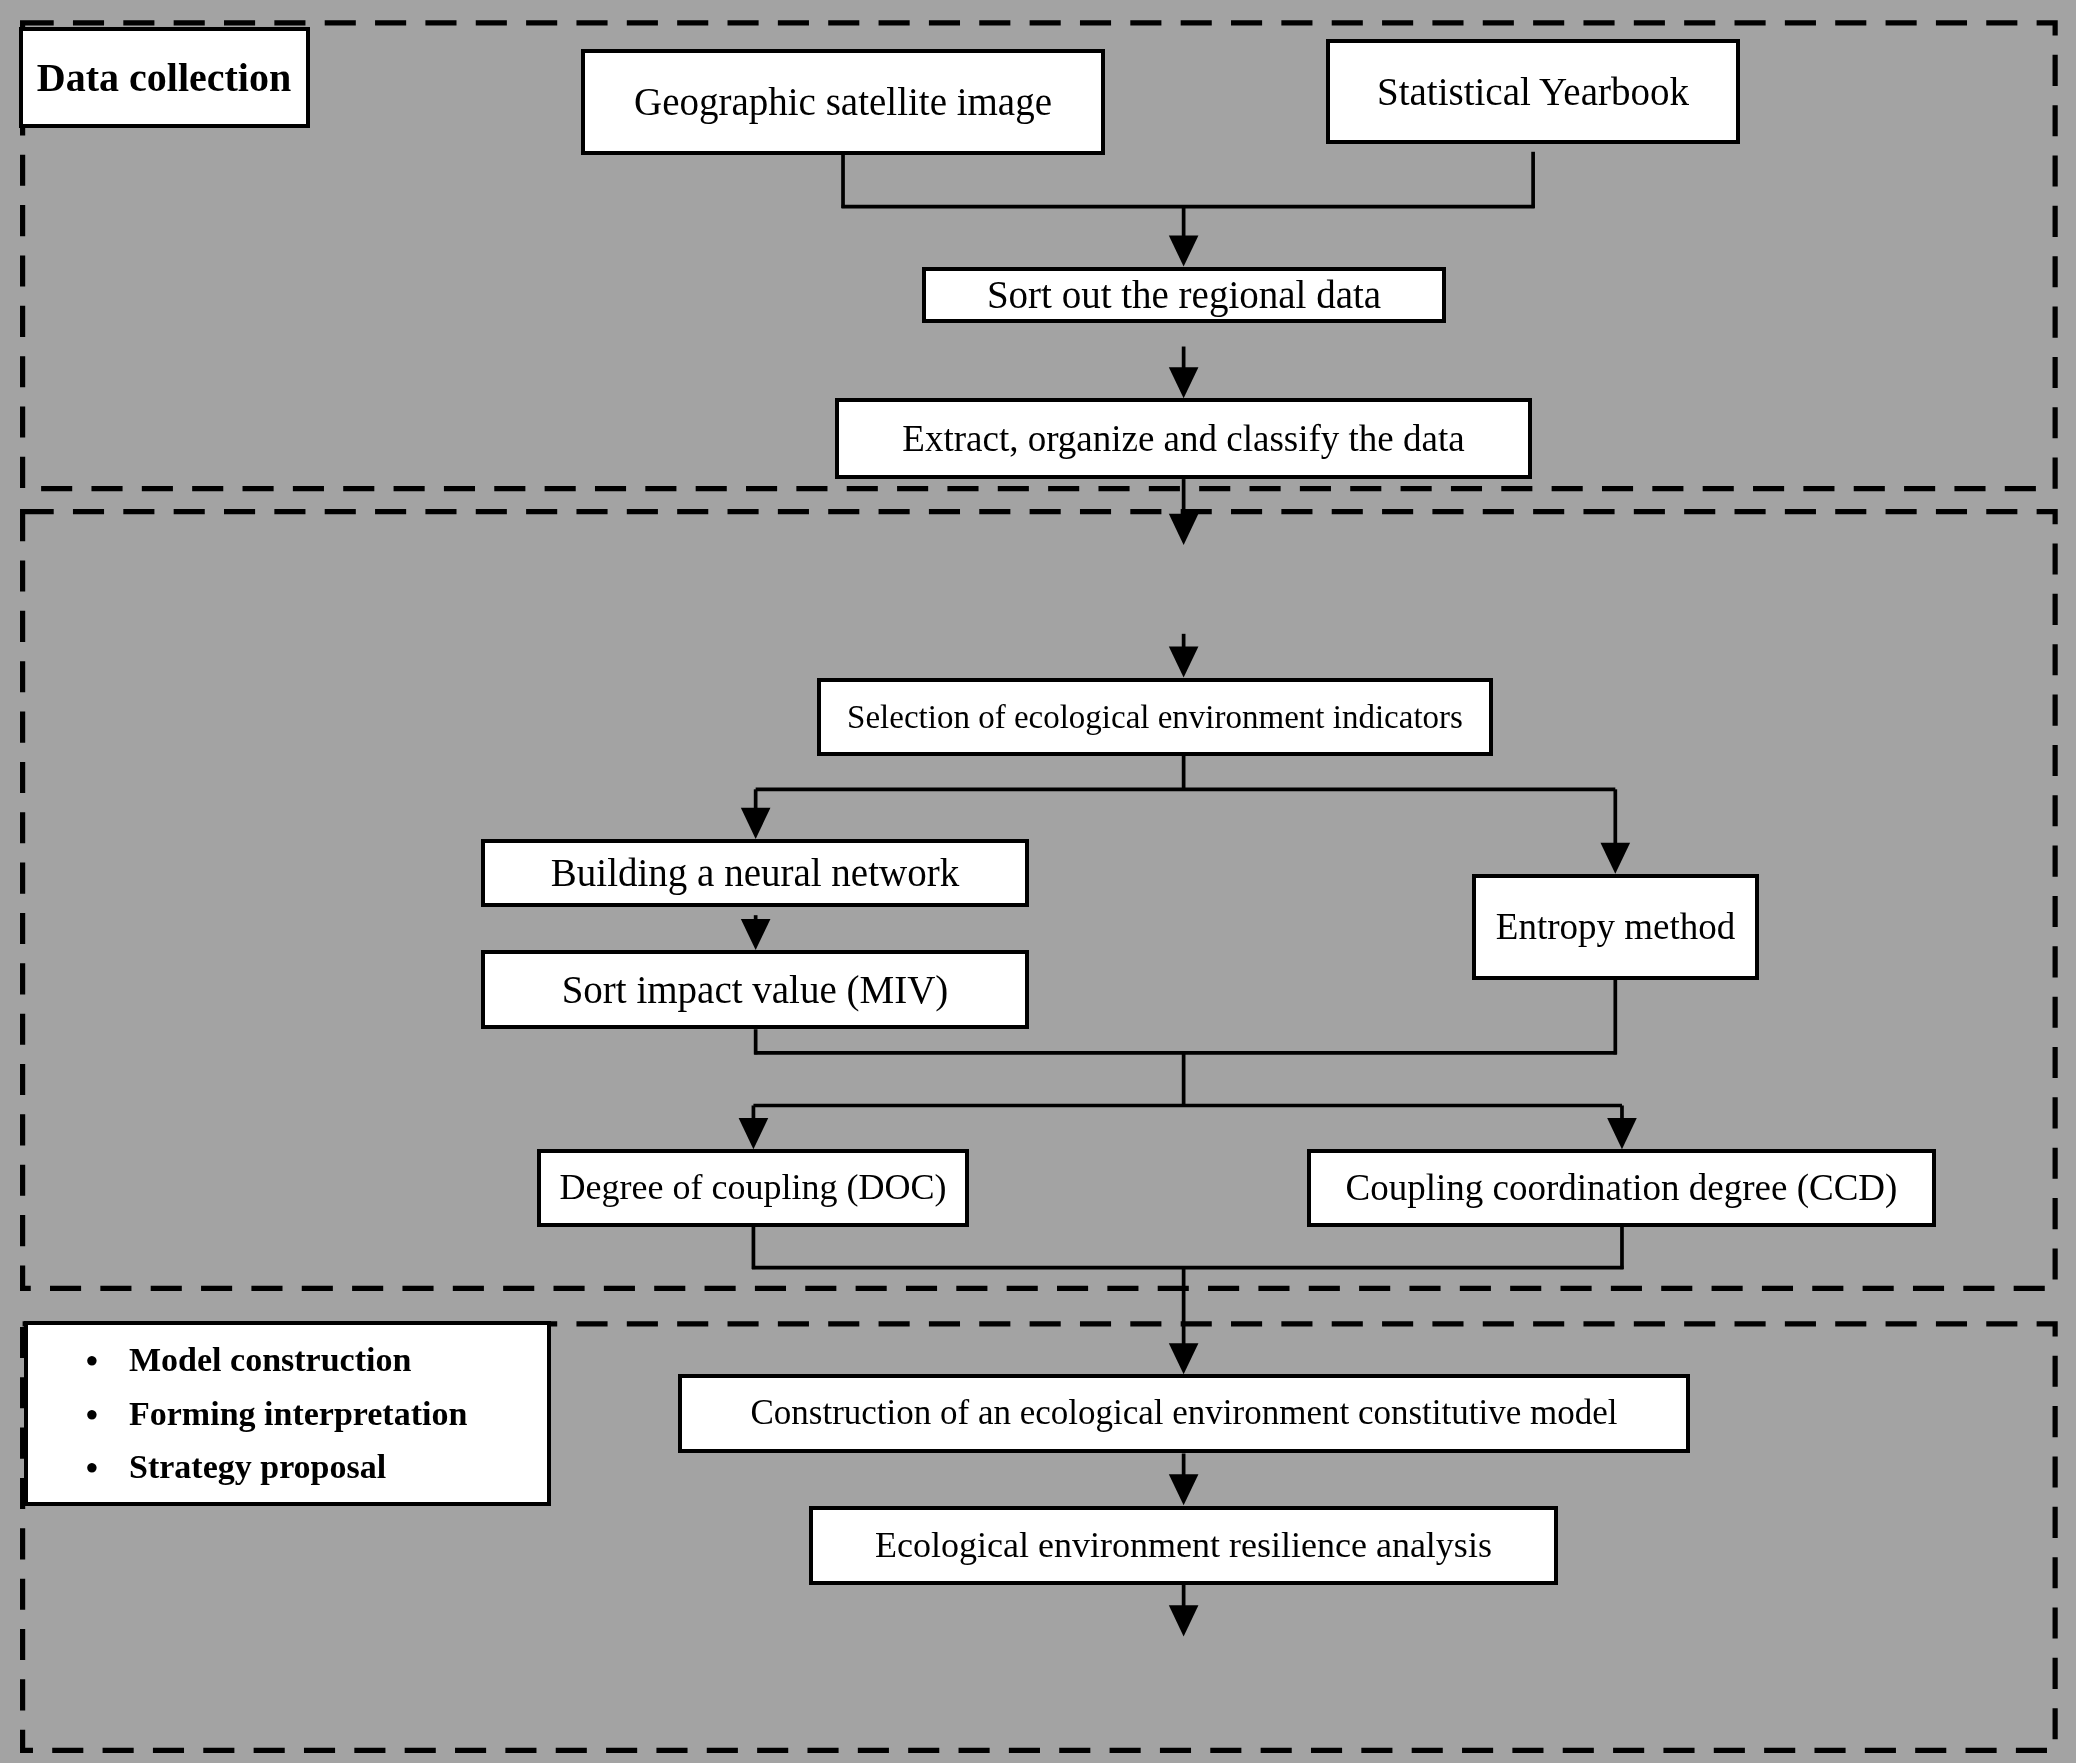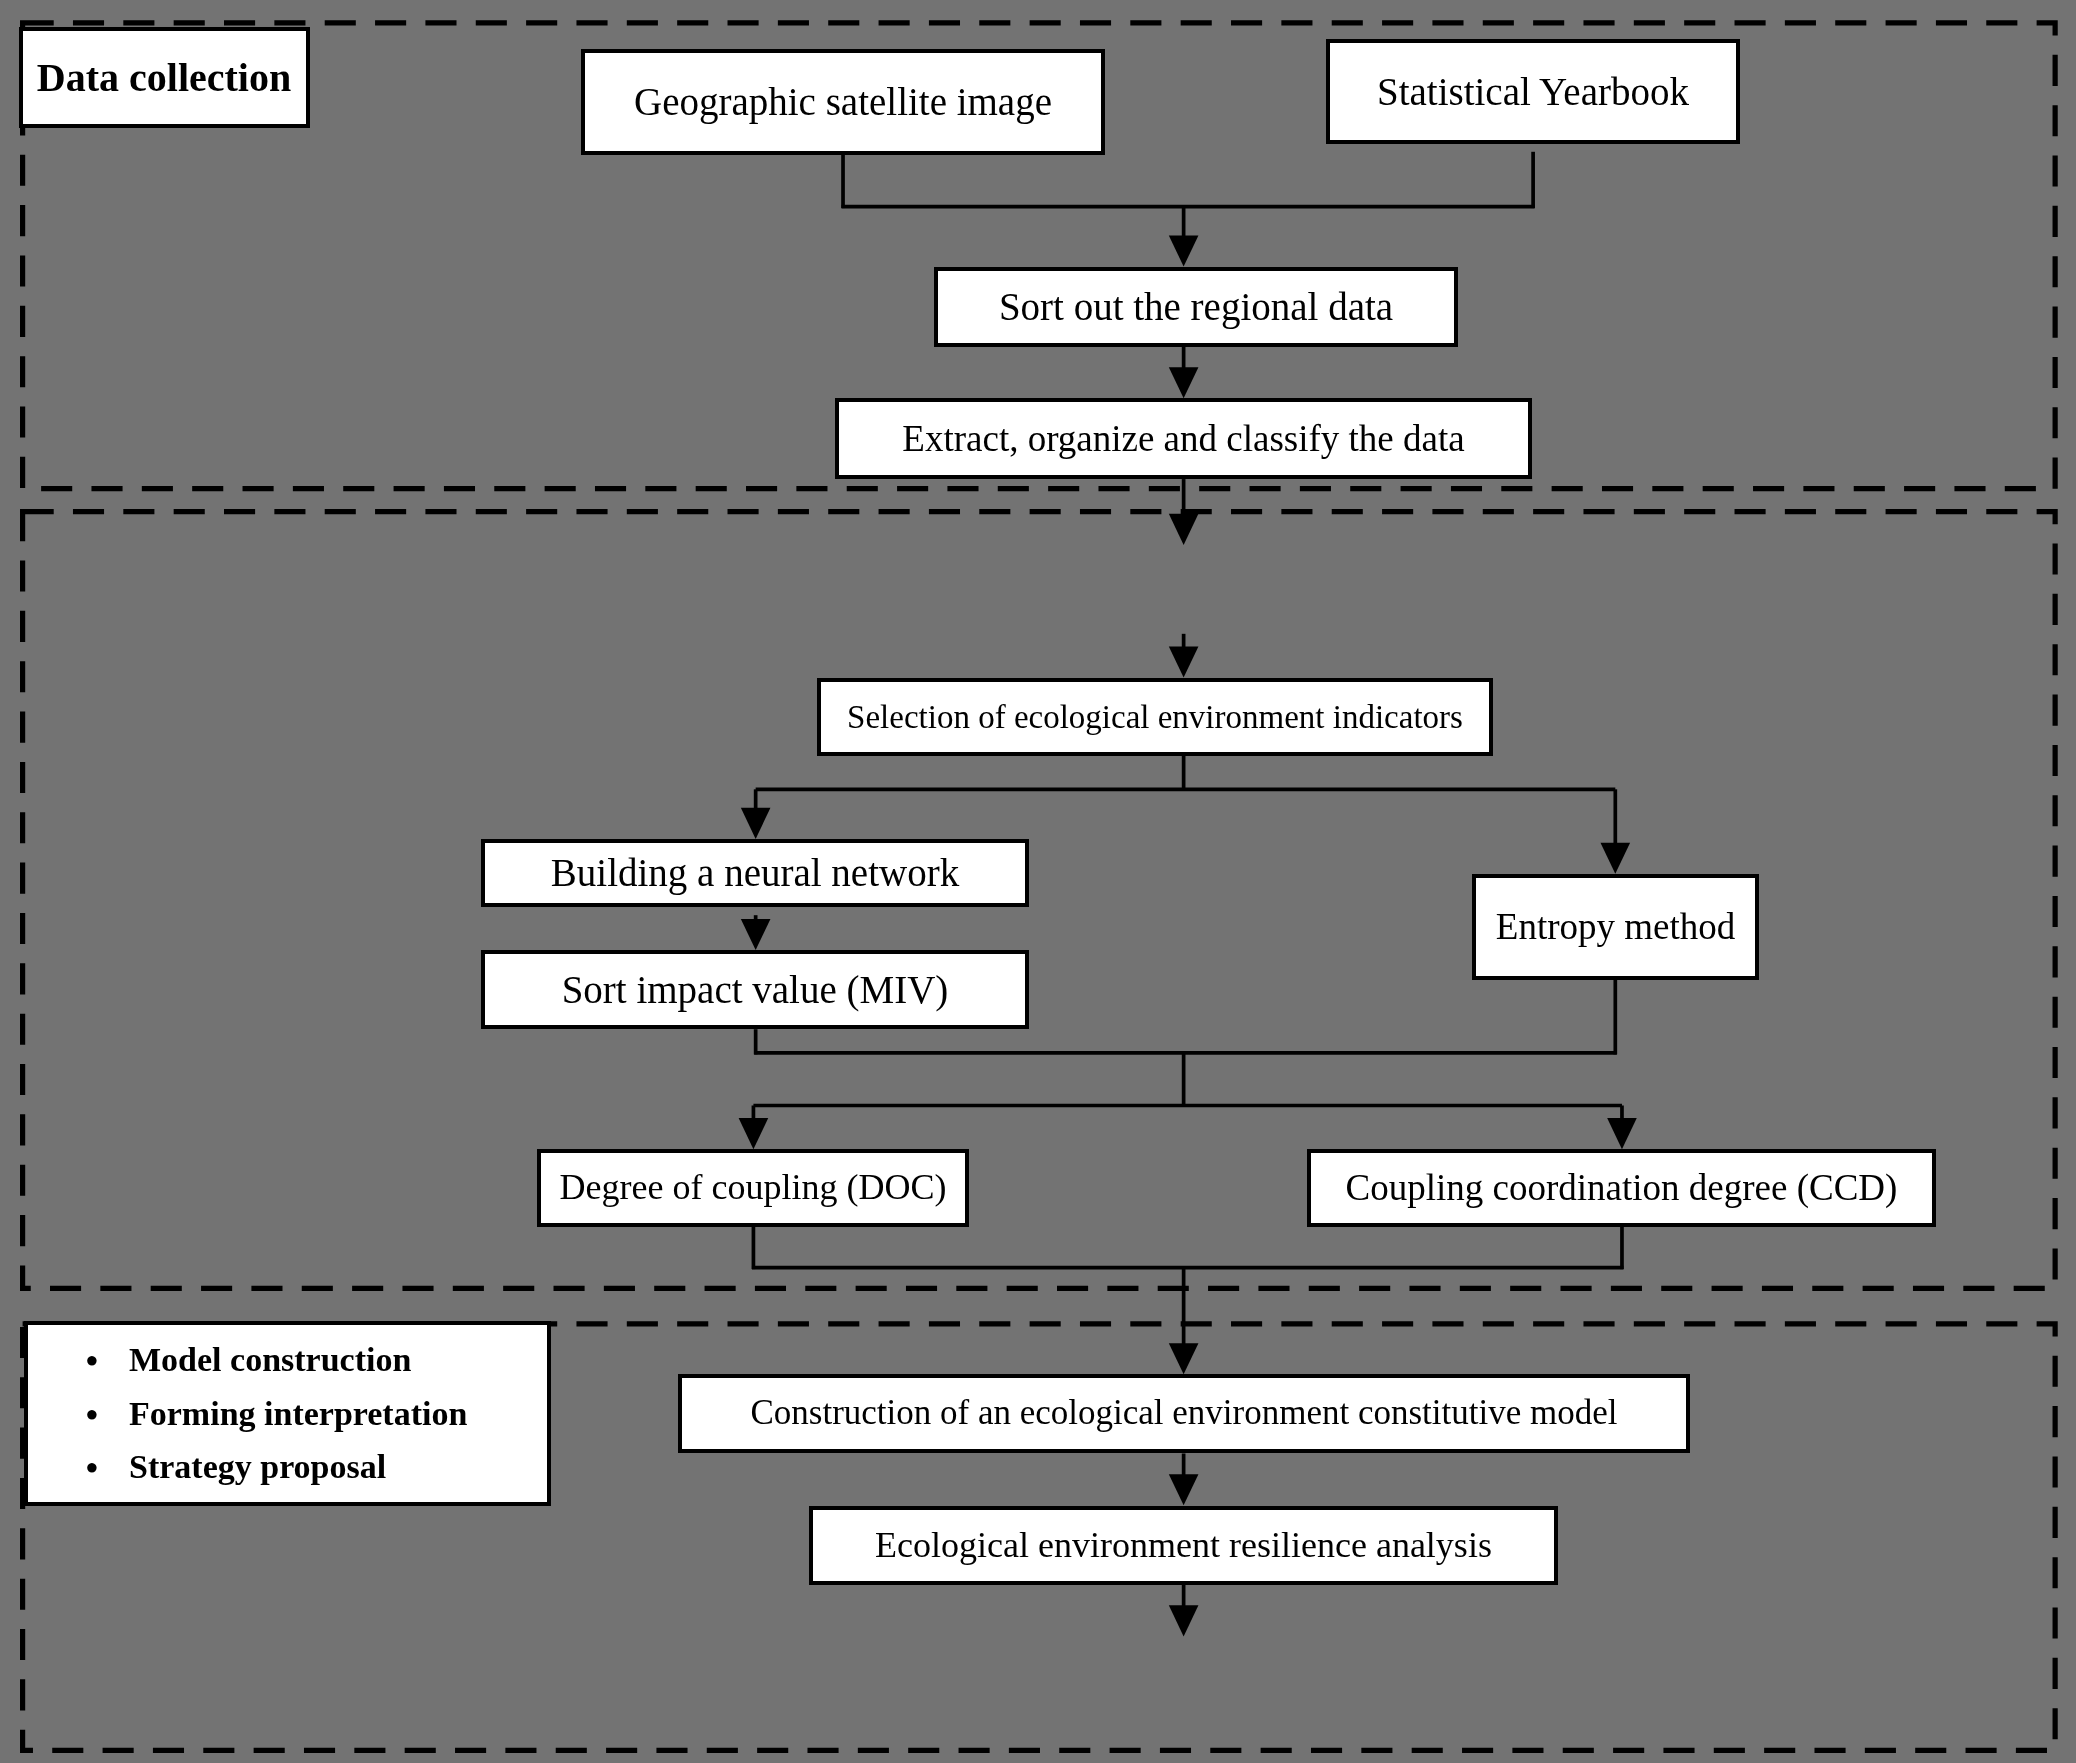--- a/index.html
+++ b/index.html
@@ -1,16 +1,16 @@
 <!DOCTYPE html>
 <html style="font-size:12px"><head>
 <meta charset="utf-8">
 <style>
   html,body{margin:0;padding:0;background:#ffffff;}
-  .page{position:relative;width:2077px;height:1763px;background:#737373;overflow:hidden;
+  .page{position:relative;width:2077px;height:1763px;background:#a3a3a3;overflow:hidden;
         font-family:"Liberation Serif","DejaVu Serif",serif;color:#000;}
   .layer{position:absolute;left:0;top:0;}
   .node{position:absolute;background:#ffffff;border:4.4px solid #000;box-sizing:border-box;
         display:flex;align-items:center;justify-content:center;text-align:center;
         line-height:1.22;white-space:nowrap;}
   .node.wrap{white-space:normal;}
   .label{position:absolute;background:#ffffff;border:4.4px solid #000;box-sizing:border-box;
          font-weight:bold;display:flex;align-items:center;justify-content:center;
          text-align:center;line-height:1.35;}
   .label.bullets{flex-direction:column;align-items:flex-start;justify-content:center;
@@ -80,21 +80,21 @@
       <polygon points="1578,2168 1618,2168 1598,2210"></polygon>
     </g>
   </svg>
 
   <div class="label" style="left:18.5px;top:27px;width:291px;height:101px;font-size:40px;">Data collection</div>
 
   <div class="node" style="left:581px;top:49px;width:524px;height:106px;font-size:39px;">Geographic satellite image</div>
 
   <div class="node" style="left:1326px;top:39px;width:414px;height:105px;font-size:39px;">Statistical Yearbook</div>
 
-  <div class="node" style="left:922px;top:267px;width:524px;height:80px;font-size:39px;margin-left:12px;">Sort out the regional data</div>
+  <div class="node" style="left:922px;top:267px;width:524px;height:56px;font-size:39px;">Sort out the regional data</div>
 
   <div class="node" style="left:835px;top:398px;width:697px;height:81px;font-size:37px;">Extract, organize and classify the data</div>
 
 
 
   <div class="node" style="left:817px;top:678px;width:676px;height:78px;font-size:33px;">Selection of ecological environment indicators</div>
 
   <div class="node" style="left:481px;top:839px;width:548px;height:68px;font-size:39px;">Building a neural network</div>
 
   <div class="node" style="left:481px;top:950px;width:548px;height:79px;font-size:39px;">Sort impact value (MIV)</div>

